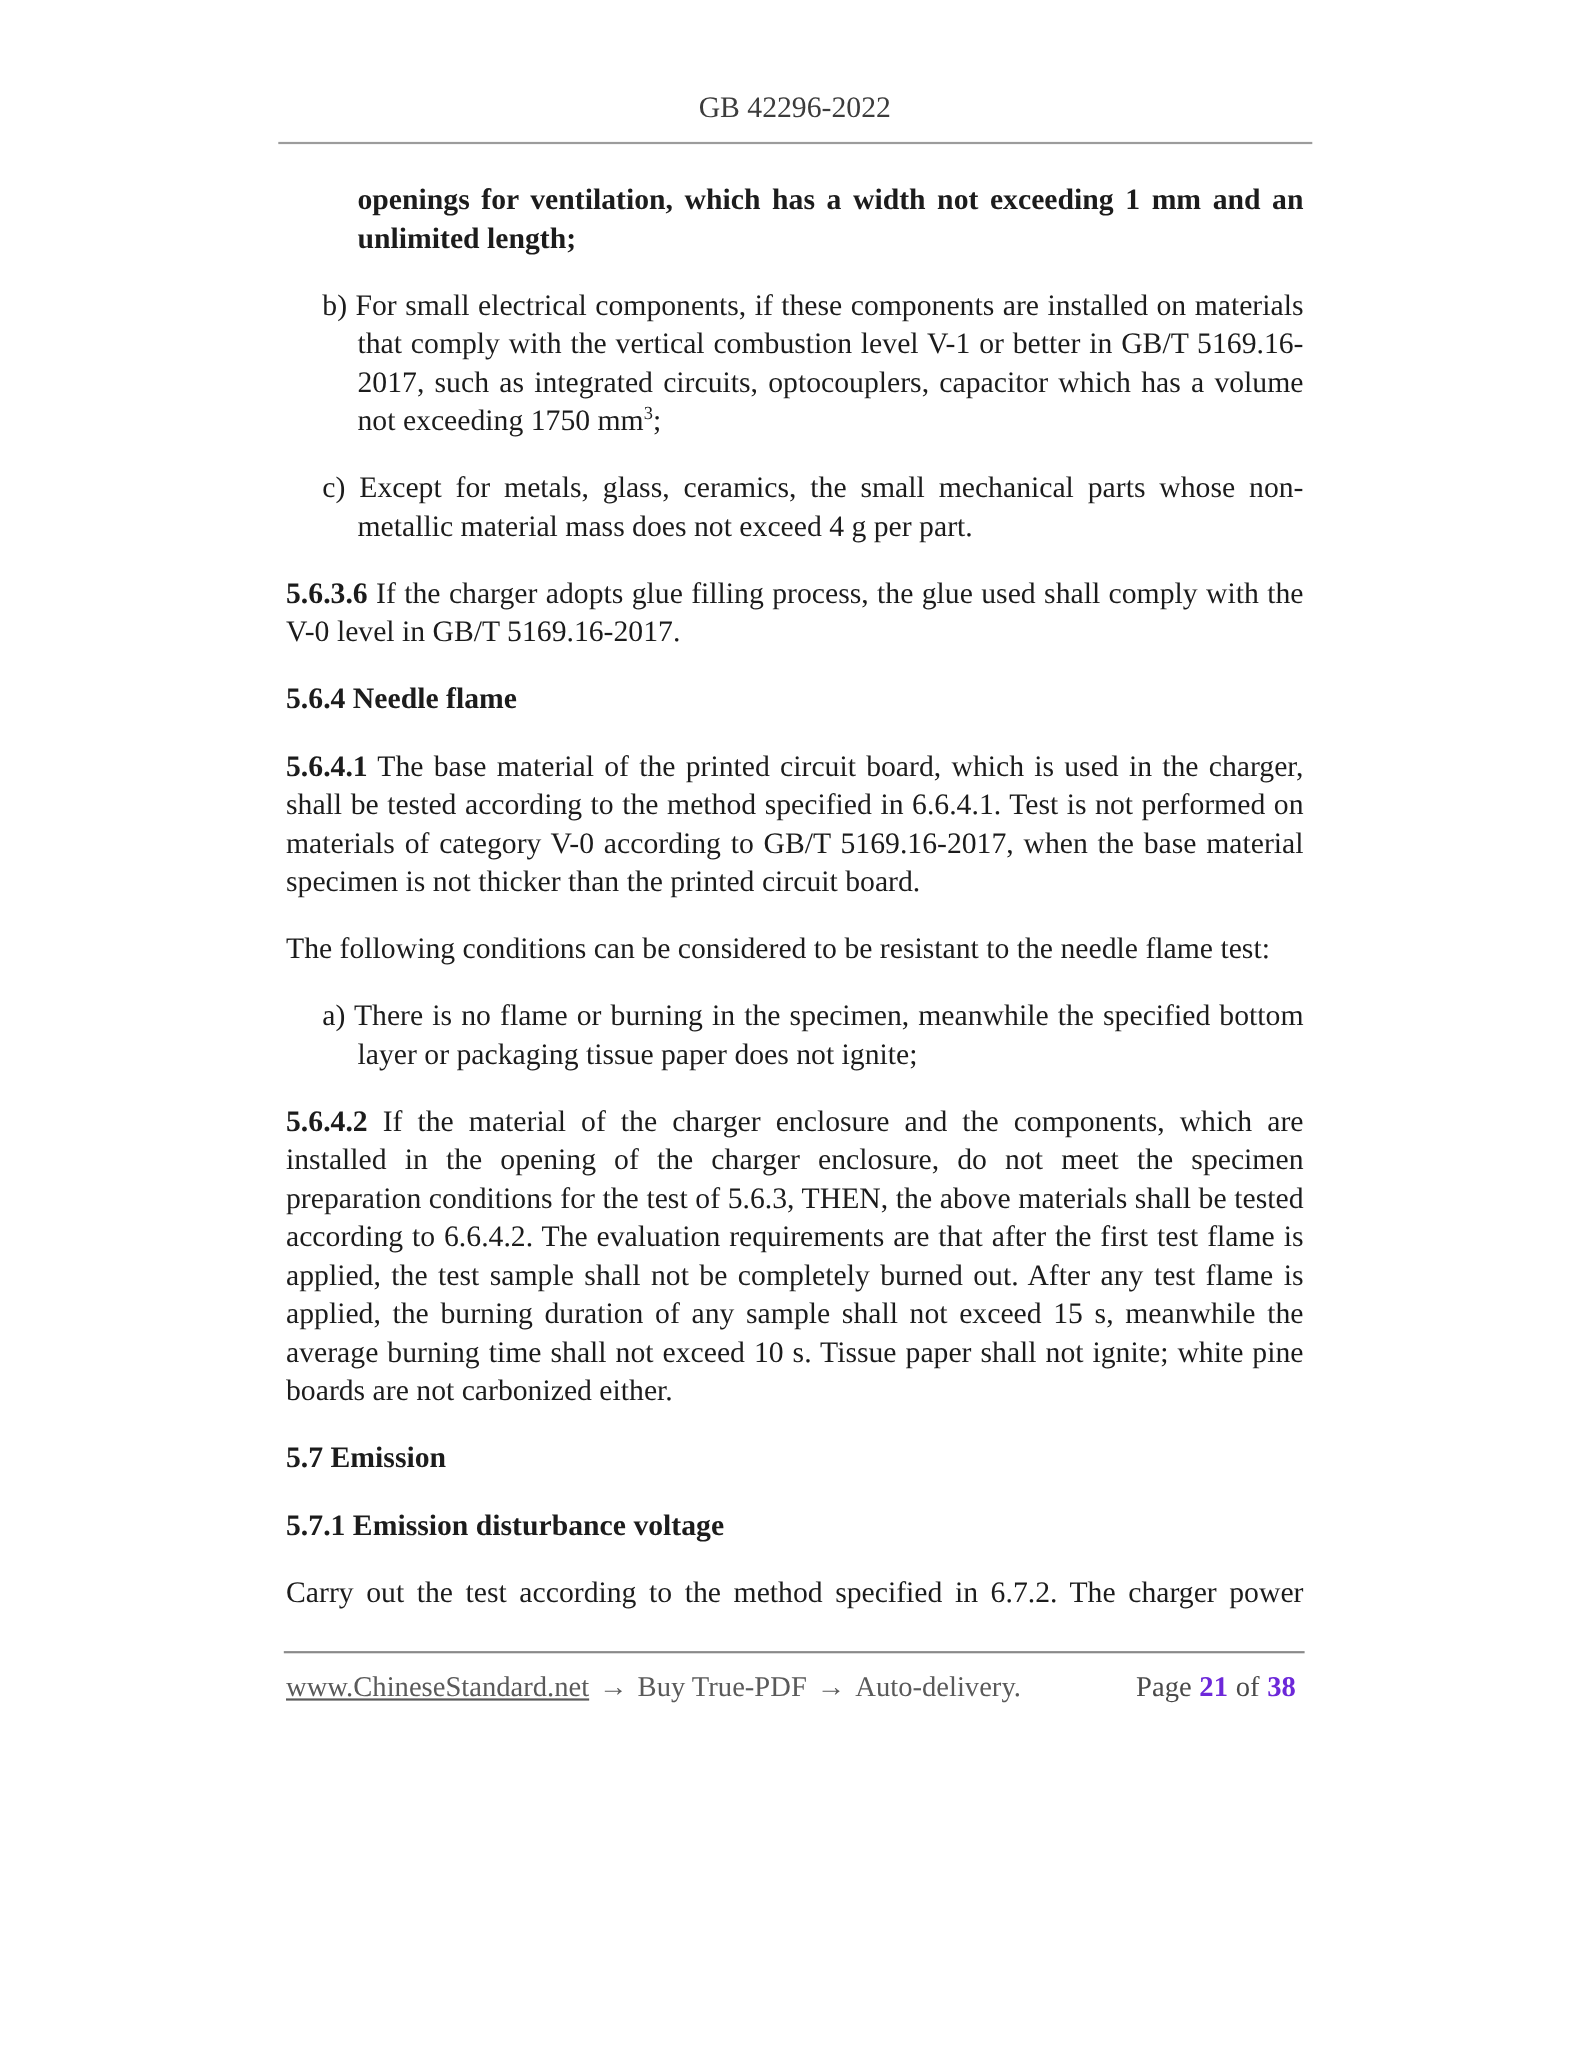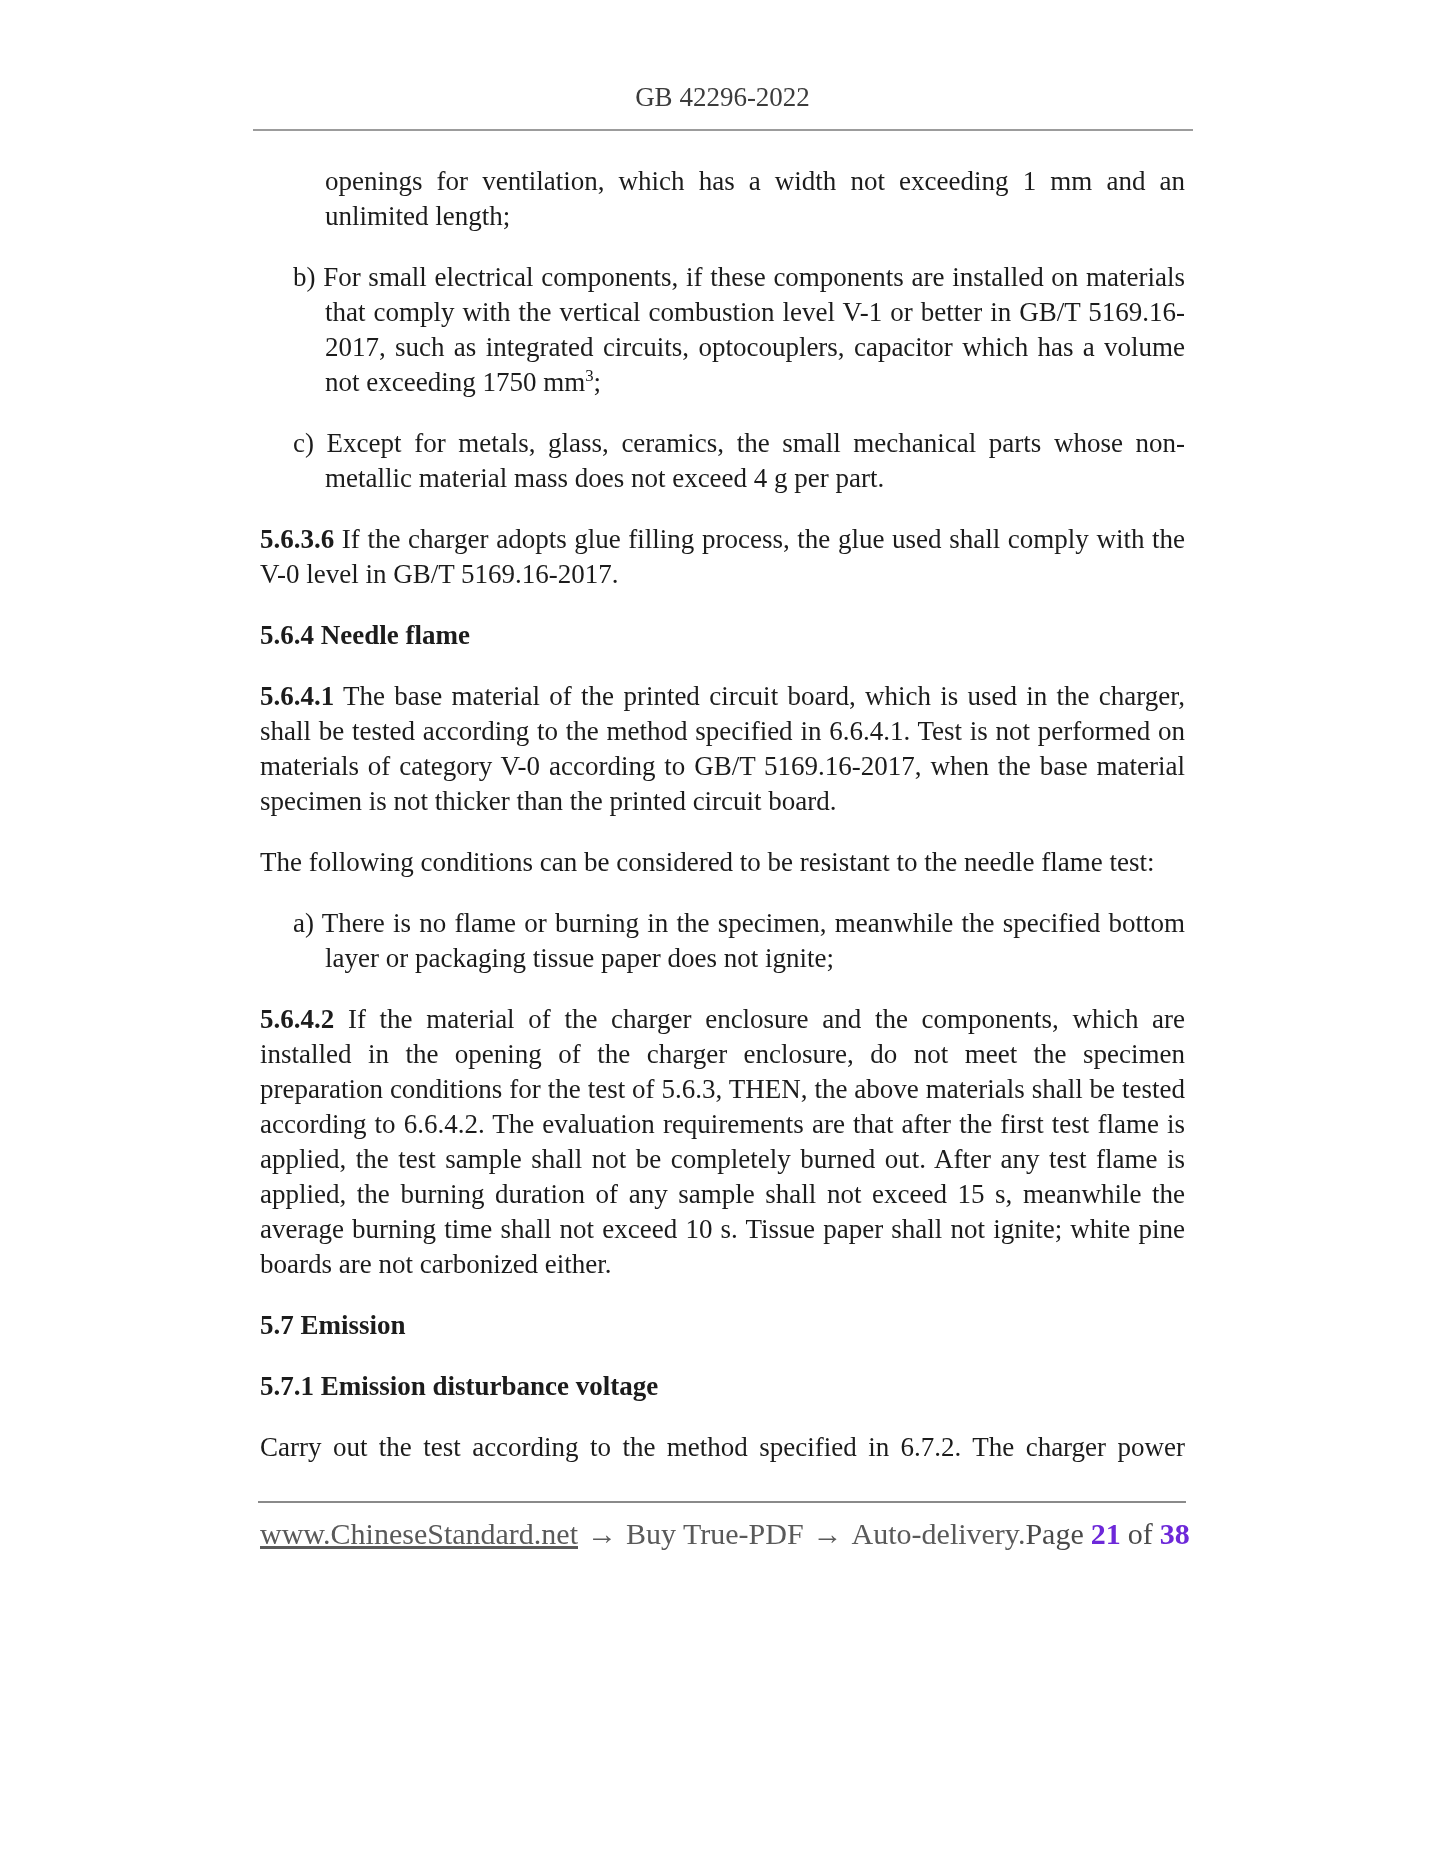--- a/index.html
+++ b/index.html
@@ -26,21 +26,21 @@
     border-top:2px solid #9c9c9c;
     height:0;
   }
   .content{
     width:925px;
     margin:33px 0 0 260px;
     font-size:27px;
     line-height:35px;
   }
   .block{margin:26px 0 0 0;}
-  .block:first-child{margin-top:0;}
+  .block:first-child{margin-top:0;font-weight:bold;}
   .para{text-align:justify;}
   .stretch{text-align-last:justify;}
   .list-item{
     padding-left:65px;
     text-indent:-32px;
     text-align:justify;
   }
   .list-cont{
     padding-left:65px;
     text-align:justify;
@@ -60,21 +60,21 @@
     border:none;
     border-top:2px solid #8a8a8a;
     height:0;
   }
   .doc-footer{
     width:925px;
     margin:16px 0 0 260px;
     display:flex;
     justify-content:space-between;
     align-items:baseline;
-    font-size:30px;
+    font-size:26px;
     line-height:30px;
     color:#5a5a5a;
   }
   .footer-left{white-space:nowrap;}
   .site-link{
     color:#5a5a5a;
     text-decoration:underline;
     cursor:pointer;
   }
   .arrow{margin:0 9px;}

